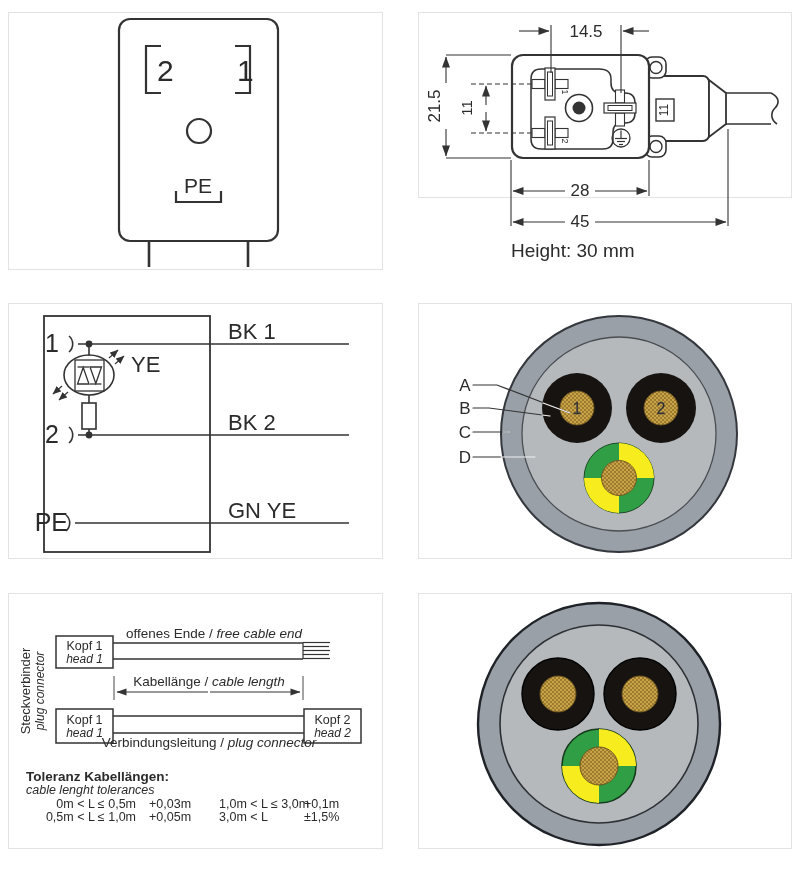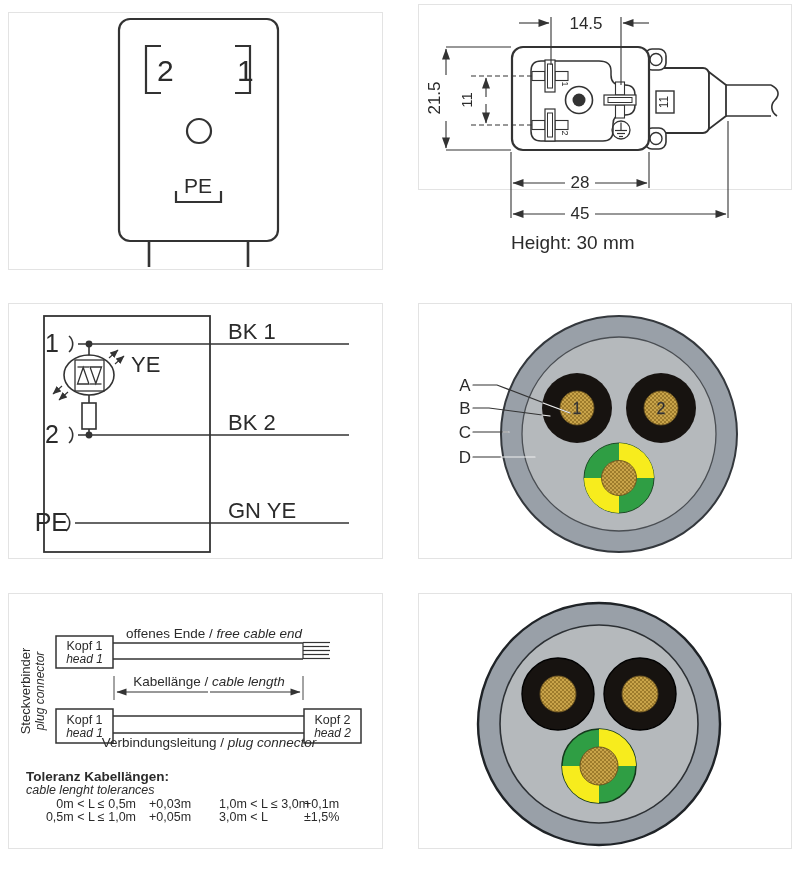--- a/index.html
+++ b/index.html
@@ -1,19 +1,19 @@
 <!DOCTYPE html>
 <html><head>
 <meta charset="utf-8">
 <style>
   html,body{margin:0;padding:0;background:#ffffff;}
   body{width:800px;height:895px;position:relative;font-family:"Liberation Sans",sans-serif;}
   .panel{position:absolute;background:#fff;border:1px solid #e3e3e3;box-sizing:border-box;}
   #p1{left:8px;top:12px;width:375px;height:258px;}
-  #p2{left:418px;top:4px;width:374px;height:186px;}
+  #p2{left:418px;top:12px;width:374px;height:186px;}
   #p3{left:8px;top:303px;width:375px;height:256px;}
   #p4{left:418px;top:303px;width:374px;height:256px;}
   #p5{left:8px;top:593px;width:375px;height:256px;}
   #p6{left:418px;top:593px;width:374px;height:256px;}
   svg{display:block;}
   svg text{font-family:"Liberation Sans",sans-serif;fill:#2b2b2b;}
   .ln{stroke:#333;fill:none;}
   .thin{stroke-width:1.1;}
   .mid{stroke-width:1.6;}
   .fat{stroke-width:2.2;}

